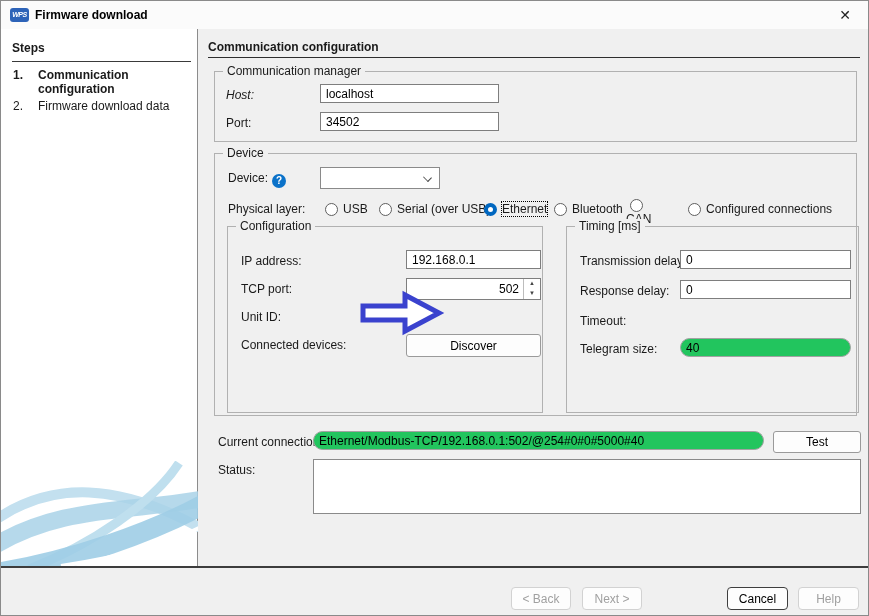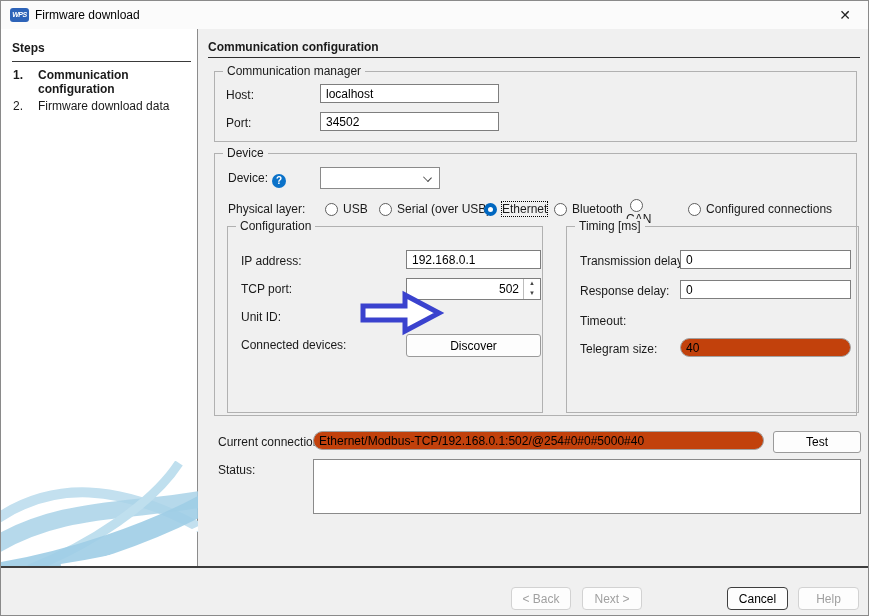--- a/index.html
+++ b/index.html
@@ -6,21 +6,21 @@
   html,body { background:#e8e8e8; }
   body { font-family:"Liberation Sans", sans-serif; font-size:12px; color:#1a1a1a; }
   .window { position:relative; width:869px; height:616px; background:#f0f0f0;
             border:1px solid #8a8a8a; overflow:hidden; }
 
   
   .titlebar { position:absolute; top:0; left:0; width:100%; height:28px; background:#fbfbfb; }
   .app-icon { position:absolute; left:9px; top:7px; width:19px; height:14px; background:#2d63b8;
               border-radius:3px; color:#fff; font-size:7px; font-weight:bold; font-style:italic;
               text-align:center; line-height:14px; letter-spacing:-0.5px; }
-  .win-title { position:absolute; left:34px; top:0; line-height:28px; color:#000; }
+  .win-title { position:absolute; left:34px; top:0; line-height:28px; color:#000;font-weight:bold; }
   .close-btn { position:absolute; right:8px; top:0; width:30px; height:28px; text-align:center;
                line-height:28px; font-size:14px; color:#222; cursor:pointer; }
 
   
   .sidebar { position:absolute; top:28px; left:0; width:197px; height:537px; background:#fff;
              border-right:1px solid #8c8c8c; }
   .steps-heading { position:absolute; top:12px; left:11px; width:179px; font-weight:bold;
                    padding-bottom:6px; border-bottom:1px solid #3a3a3a; }
   .step-item { position:absolute; left:12px; width:175px; display:flex; }
   .step-num { width:25px; flex:none; }
@@ -40,21 +40,21 @@
 
   .gb-comm   { left:15px;  top:42px;  width:643px; height:71px; }
   .gb-device { left:15px;  top:124px; width:643px; height:263px; }
   .gb-config { left:12px;  top:72px;  width:316px; height:187px; }
   .gb-timing { left:340px; top:72px;  width:293px; height:187px;margin-left:11px; }
 
   .flabel { position:absolute; line-height:22px; white-space:nowrap; }
 
   .tinput { position:absolute; height:19px; border:1px solid #7e7e7e; background:#fff;
             font-family:"Liberation Sans", sans-serif; font-size:12px; padding:0 5px; color:#000; }
-  .tinput.ro { background:#c2410c; border-color:#a2a2a2;border-radius:10px; }
+  .tinput.ro { background:#22c55e; border-color:#a2a2a2;border-radius:10px; }
 
   
   .spinbox { position:absolute; height:22px; border:1px solid #7e7e7e; background:#fff; display:flex; }
   .spinbox input { flex:1; border:0; background:transparent; text-align:right; padding:4px 4px;
                    font-family:"Liberation Sans", sans-serif; font-size:12px; width:100%; min-width:0; }
   .spinner { flex:none; width:17px; border-left:1px solid #bdbdbd; display:flex; flex-direction:column; }
   .spinner span { flex:1; font-size:6px; line-height:9px; text-align:center; color:#444; cursor:pointer; }
 
   
   .combo { position:absolute; width:120px; height:22px; background:#fff; border:1px solid #8a8a8a; }
@@ -119,21 +119,21 @@
       <path d="M60,105 C120,96 170,82 200,66" stroke="#ffffff" stroke-width="4" fill="none"></path>
     </svg>
   </div>
 
   <div class="main">
     <div class="page-heading">Communication configuration</div>
     <div class="heading-rule"></div>
 
     <div class="groupbox gb-comm">
       <span class="legend">Communication manager</span>
-      <span class="flabel" style="left:11px; top:12px;">Host:</span>
+      <span class="flabel" style="left:11px; top:12px;font-style:italic;">Host:</span>
       <input class="tinput" style="left: 105px; top: 12px; width: 179px;" value="localhost">
       <span class="flabel" style="left:11px; top:40px;">Port:</span>
       <input class="tinput" style="left: 105px; top: 40px; width: 179px;" value="34502">
     </div>
 
     <div class="groupbox gb-device">
       <span class="legend">Device</span>
 
       <span class="flabel" style="left:13px; top:13px;">
         <span>Device:</span><span class="help-icon">?</span>

